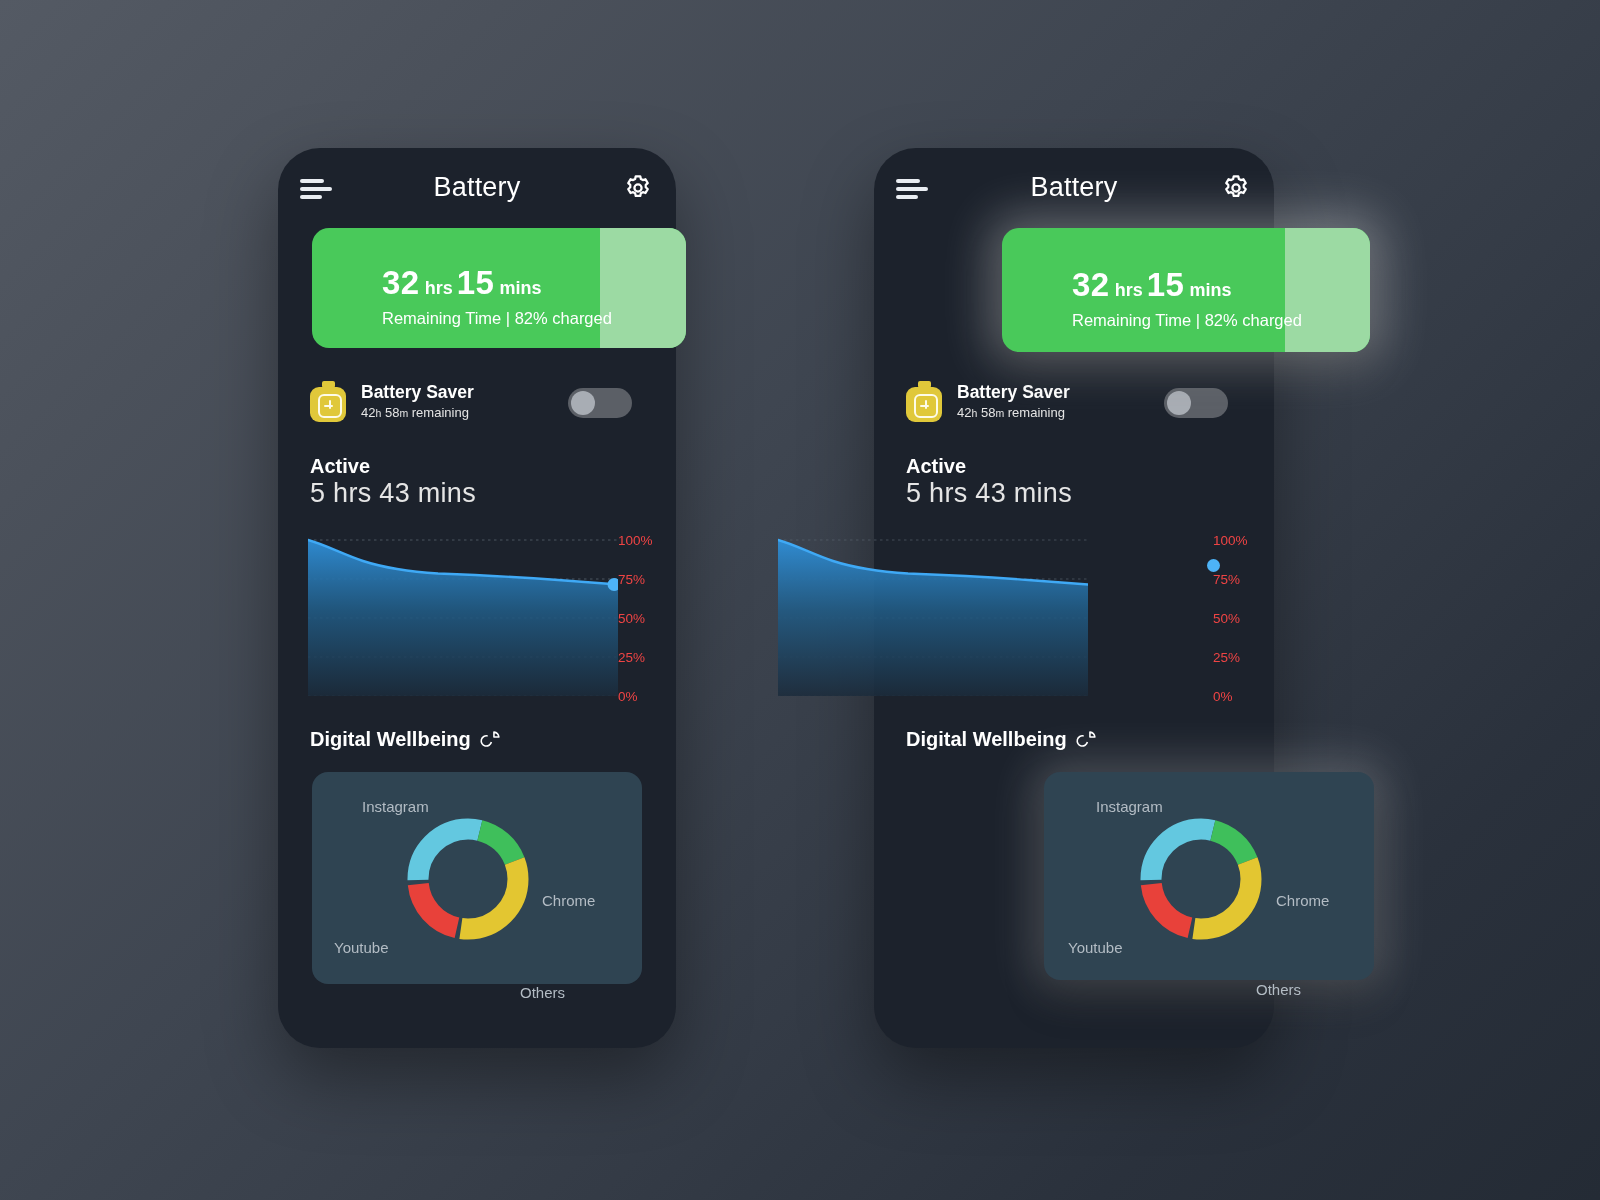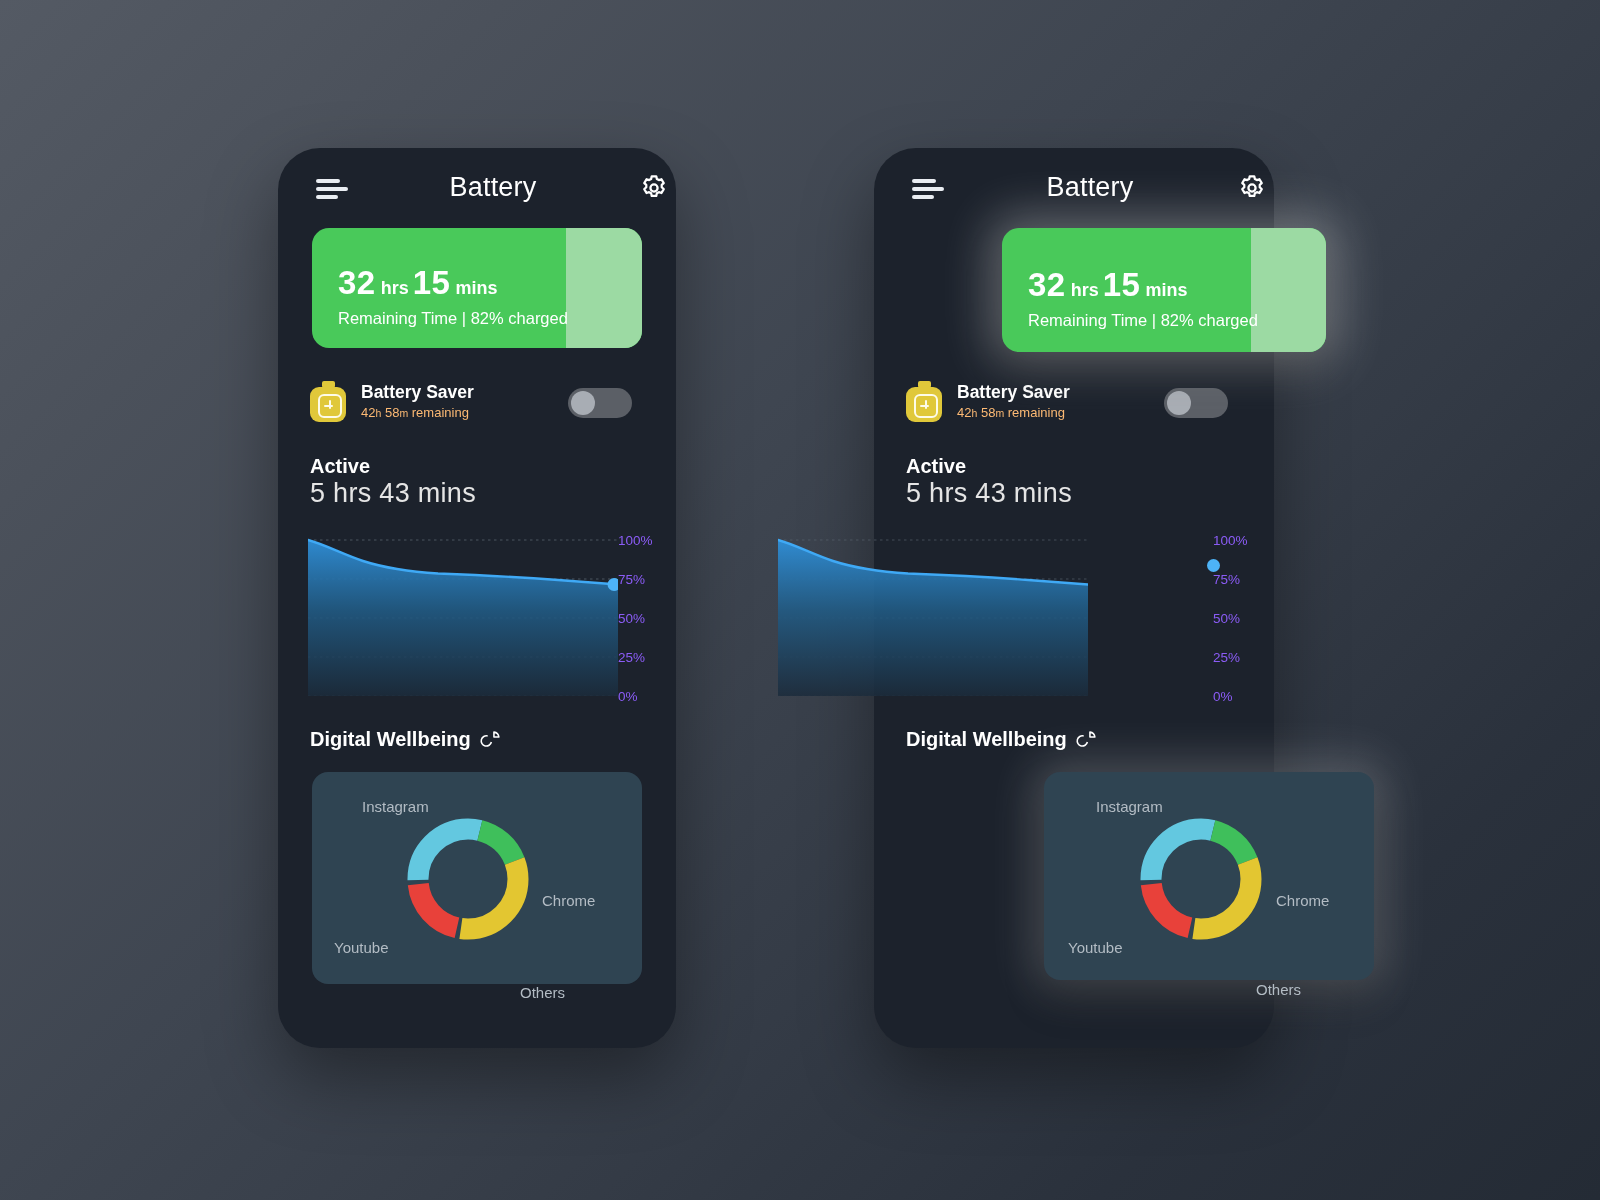--- a/index.html
+++ b/index.html
@@ -15,36 +15,37 @@
   .phone{
     position:absolute;
     background:#1c222c;
     border-radius:42px;
     box-shadow:0 30px 70px rgba(0,0,0,.38);
   }
   #phone-left{left:278px;top:148px;width:398px;height:900px;}
   #phone-right{left:874px;top:148px;width:400px;height:900px;}
 
   
-  .hdr{position:absolute;left:16px;top:0;width:100%;height:86px;}
+  .hdr{position:absolute;left:0;top:0;width:100%;height:86px;}
   .hdr-title{
     position:absolute;left:0;right:0;top:24px;text-align:center;
     color:#ffffff;font-size:27px;font-weight:500;letter-spacing:.2px;
   }
   .menu-icon{position:absolute;left:22px;top:28px;width:38px;height:26px;cursor:pointer;}
   .menu-icon span{position:absolute;left:0;height:3.5px;border-radius:2px;background:#e9edf2;}
   .menu-icon span:nth-child(1){top:3px;width:24px;}
   .menu-icon span:nth-child(2){top:11px;width:32px;}
   .menu-icon span:nth-child(3){top:19px;width:22px;}
   .gear-icon{position:absolute;right:22px;top:24px;width:32px;height:32px;cursor:pointer;}
 
   
   .green-card{
     position:absolute;border-radius:17px;overflow:hidden;
     background:#49c95a;
+    padding-left:44px;
   }
   .green-card .fill-light{
     position:absolute;right:0;top:0;bottom:0;width:23%;
     background:#9cdaa3;
   }
   .green-inner{position:relative;z-index:2;padding:38px 0 0 26px;}
   .gc-time{color:#fff;line-height:1;white-space:nowrap;}
   .gc-num{font-size:33px;font-weight:700;letter-spacing:.5px;}
   .gc-unit{font-size:18px;font-weight:600;margin:0 4px 0 5px;}
   .gc-sub{color:#fff;font-size:16.5px;margin-top:10px;white-space:nowrap;font-weight:400;}
@@ -53,36 +54,36 @@
   .saver-row{position:absolute;display:flex;align-items:center;}
   .saver-ico{width:36px;height:42px;position:relative;flex:0 0 auto;}
   .saver-body{position:absolute;left:0;top:7px;width:36px;height:35px;background:#e0c83a;border-radius:9px;}
   .saver-cap{position:absolute;left:12px;top:1px;width:13px;height:7px;background:#e0c83a;border-radius:2px;}
   .saver-sq{position:absolute;left:8px;top:14px;width:20px;height:20px;border:2.4px solid #fdfbe8;border-radius:6px;}
   .saver-sq:before,.saver-sq:after{content:"";position:absolute;background:#fdfbe8;border-radius:1px;}
   .saver-sq:before{left:50%;top:3.6px;width:2.2px;height:9px;margin-left:-1.1px;}
   .saver-sq:after{top:50%;left:3.6px;height:2.2px;width:9px;margin-top:-1.1px;}
   .saver-txt{margin-left:15px;}
   .saver-title{color:#ffffff;font-size:17.5px;font-weight:700;line-height:1.15;}
-  .saver-sub{color:#fdba74;font-size:13px;margin-top:3px;font-weight:400;}
+  .saver-sub{color:#e5e5e5;font-size:13px;margin-top:3px;font-weight:400;}
   .saver-sub .u{font-size:10.5px;}
   .toggle{
     position:absolute;width:64px;height:30px;border-radius:16px;background:#5b5f66;cursor:pointer;
   }
   .toggle .knob{position:absolute;left:3px;top:3px;width:24px;height:24px;border-radius:50%;background:#a8adb4;}
 
   
   .active-lbl{position:absolute;color:#ffffff;font-size:20px;font-weight:700;}
   .active-val{position:absolute;color:#e5e5e5;font-size:27px;font-weight:400;letter-spacing:.3px;}
 
   
   .chart-wrap{position:absolute;}
   .chart-wrap svg{display:block;}
   .axis{position:absolute;}
-  .axis div{position:absolute;color:#8b5cf6;font-size:13.5px;transform:translateY(-50%);white-space:nowrap;}
+  .axis div{position:absolute;color:#ef4444;font-size:13.5px;transform:translateY(-50%);white-space:nowrap;}
 
   
   .dw-head{position:absolute;display:flex;align-items:center;}
   .dw-title{color:#ffffff;font-size:20px;font-weight:700;}
   .pie-icon{margin-left:9px;width:22px;height:22px;}
   .dw-card{position:absolute;background:#2f4452;border-radius:16px;}
   .dw-card .lbl{position:absolute;color:#b3bcc4;font-size:15px;white-space:nowrap;}
 
   
   .float{position:absolute;z-index:40;}

